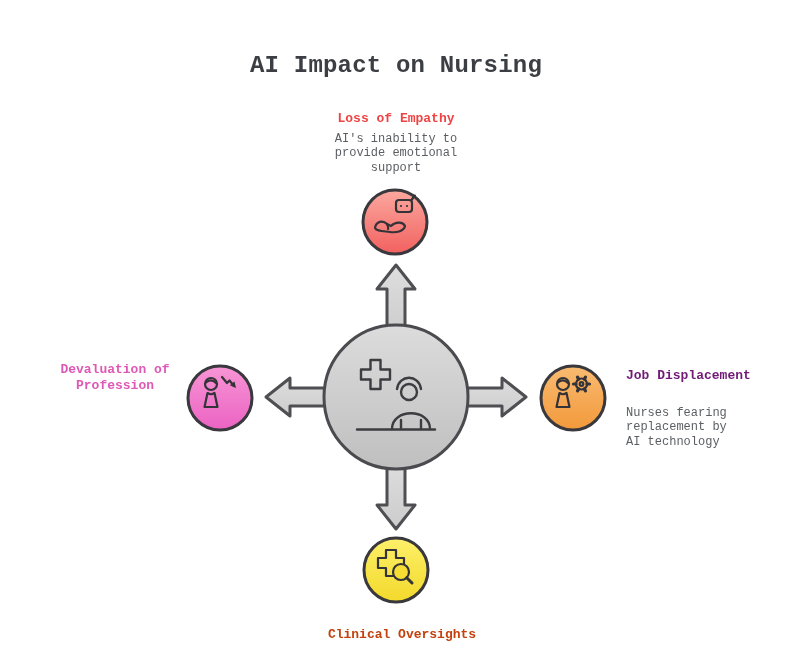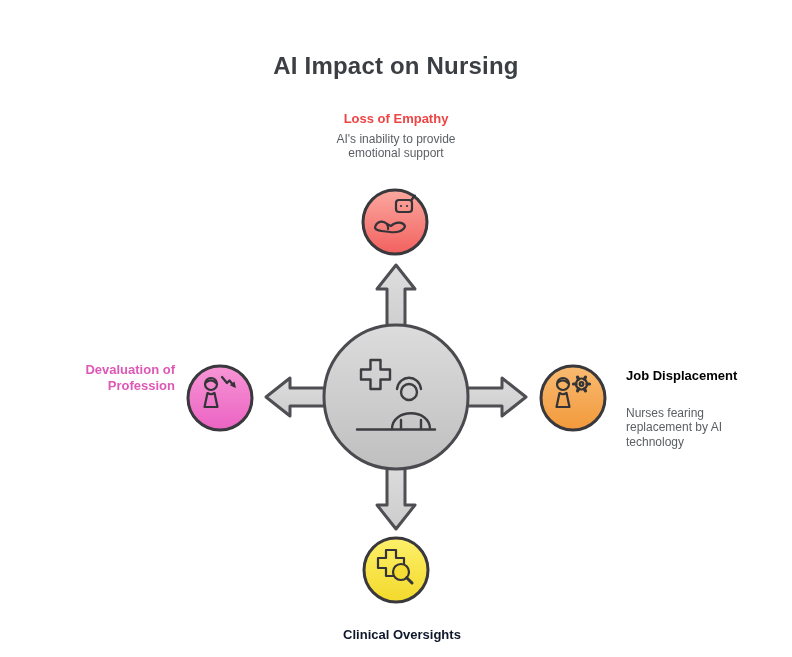--- a/index.html
+++ b/index.html
@@ -1,28 +1,28 @@
 <!DOCTYPE html>
 <html><head>
 <meta charset="utf-8">
 <style>
   html,body{margin:0;padding:0;background:#ffffff;}
   .canvas{
     position:relative;width:792px;height:646px;background:#ffffff;overflow:hidden;
-    font-family:Liberation Sans, sans-serif;
+    font-family:Liberation Mono, monospace;
   }
   .abs{position:absolute;}
   .title{
     position:absolute;left:0;right:0;top:52px;text-align:center;
     font-size:24px;font-weight:700;letter-spacing:.2px;
   }
   .node-label{position:absolute;font-size:13px;font-weight:700;line-height:1.2;}
   .node-desc{position:absolute;font-size:12px;line-height:1.2;}
   .t-center{text-align:center;}
-  .t-right{text-align:right;}
+  .t-right{text-align:center;}
   .t-left{text-align:left;}
   .label-top{left:0;right:0;top:111px;}
   .desc-top{left:311px;width:170px;top:132px;}
   .label-left{left:55px;width:120px;top:362px;}
   .desc-left{left:45px;width:130px;top:403px;}
   .label-right{left:626px;width:160px;top:368px;}
   .desc-right{left:626px;width:112px;top:406px;}
   .label-bottom{left:0;right:0;top:627px;}
   svg{display:block;}
 </style>
@@ -93,21 +93,21 @@
     <circle cx="35" cy="35" r="32" fill="url(#gPink)" stroke-width="3" stroke="#38383d"></circle>
     <g stroke="#333338" stroke-width="2.2" fill="none" stroke-linecap="round" stroke-linejoin="round">
       <circle cx="26" cy="21" r="6"></circle>
       <path d="M21,19.5 Q26,15 31,20"></path>
       <path d="M19.5,44 L22.5,30 Q26,32.5 29.5,30 L32.5,44 Z"></path>
       <path d="M37,14 L42,20 L44.5,17.5 L49,23"></path>
       <path d="M51,25 L44.9,22.3 L49.5,18.5 Z" fill="#333338" stroke="none"></path>
     </g>
   </svg>
 
-  <div class="node-label t-left label-right" style="color: #000000;">Job Displacement</div>
+  <div class="node-label t-left label-right" style="color: #701a75;">Job Displacement</div>
   <div class="node-desc t-left desc-right" style="color: rgb(91, 95, 99);">Nurses fearing replacement by AI technology</div>
   <svg class="abs" style="left:538px;top:363px;" width="70" height="70" viewBox="0 0 70 70">
     <defs>
       <linearGradient id="gOrange" x1="0" y1="0" x2="0" y2="1">
         <stop offset="0" stop-color="#f9bb71"></stop>
         <stop offset="1" stop-color="#f2993b"></stop>
       </linearGradient>
     </defs>
     <circle cx="35" cy="35" r="32" fill="url(#gOrange)" stroke-width="3" stroke="#38383d"></circle>
     <g stroke="#333338" stroke-width="2.2" fill="none" stroke-linecap="round" stroke-linejoin="round">
@@ -120,21 +120,21 @@
         <path d="M49,21 L51.5,21"></path>
         <path d="M46.25,25.76 L47.5,27.9"></path>
         <path d="M40.75,25.76 L39.5,27.9"></path>
         <path d="M38,21 L35.5,21"></path>
         <path d="M40.75,16.24 L39.5,14.1"></path>
         <path d="M46.25,16.24 L47.5,14.1"></path>
       </g>
     </g>
   </svg>
 
-  <div class="node-label t-center label-bottom" style="color: #0f172a; padding-left: 12px;">Clinical Oversights</div>
+  <div class="node-label t-center label-bottom" style="color: #c2410c; padding-left: 12px;">Clinical Oversights</div>
   <svg class="abs" style="left:361px;top:535px;" width="70" height="70" viewBox="0 0 70 70">
     <defs>
       <linearGradient id="gYellow" x1="0" y1="0" x2="0" y2="1">
         <stop offset="0" stop-color="#fdf06a"></stop>
         <stop offset="1" stop-color="#f3d92b"></stop>
       </linearGradient>
     </defs>
     <circle cx="35" cy="35" r="32" fill="url(#gYellow)" stroke-width="3" stroke="#38383d"></circle>
     <g stroke="#333338" stroke-width="2.2" fill="none" stroke-linecap="round" stroke-linejoin="round">
       <path d="M25,15 H35 V23 H43 V33 H35 V41 H25 V33 H17 V23 H25 Z"></path>

